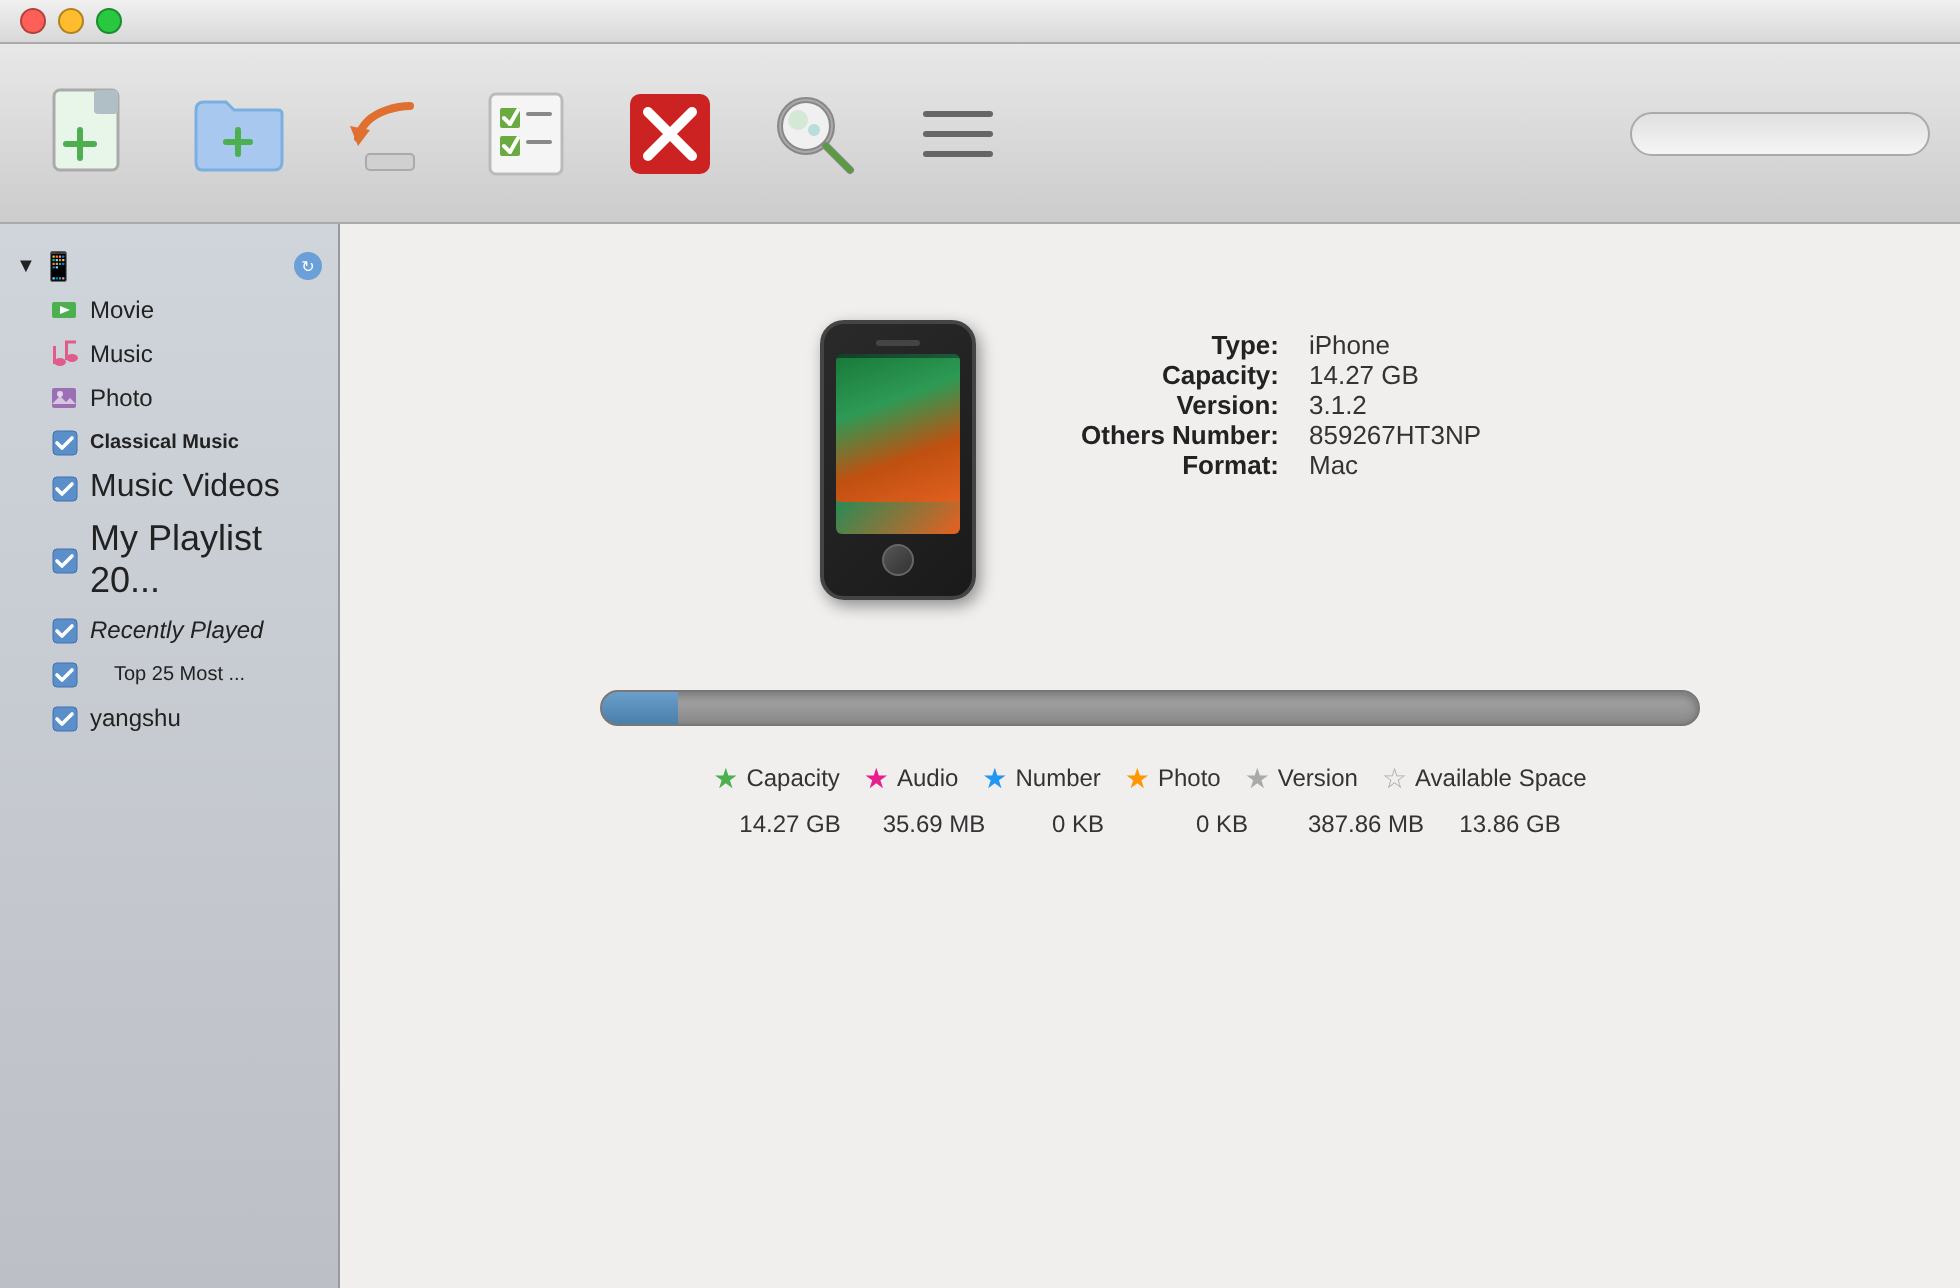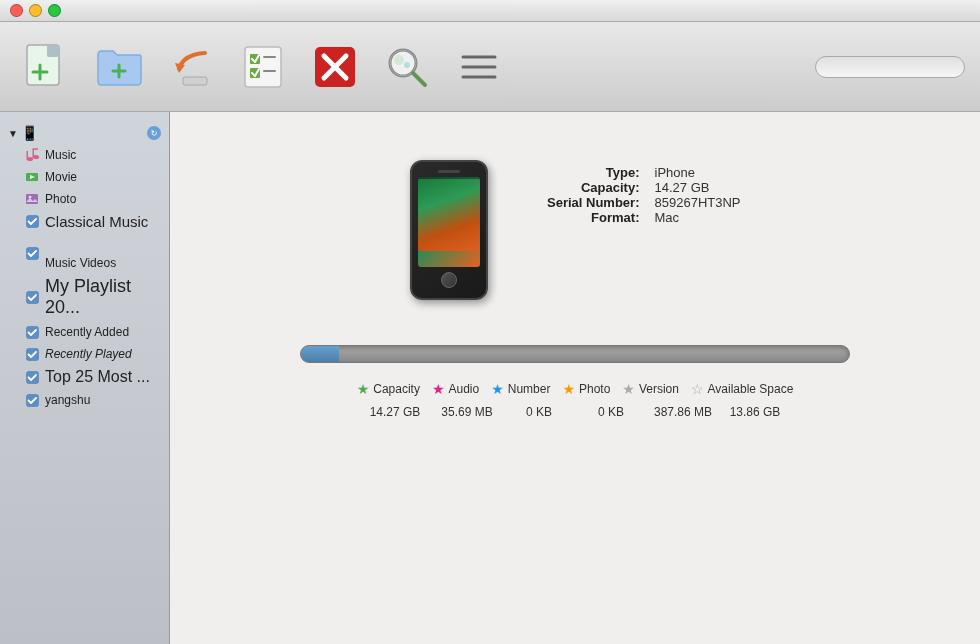--- a/index.html
+++ b/index.html
@@ -389,101 +389,92 @@
       <span class="arrow">▼</span>
       <span style="font-size:14px;margin-right:4px;">📱</span>
       <span></span>
       <div class="sync-icon">↻</div>
     </div>
 
     <div id="sidebar-items">
         <div class="sidebar-item">
           <span class="item-icon">
             <svg width="14" height="14" viewBox="0 0 14 14">
+              <rect x="1" y="3" width="12" height="8" rx="1" fill="#4caf50"></rect>
+              <polygon points="5,5 5,9 10,7" fill="white"></polygon>
+            </svg>
+          </span>
+          <span style="font-size: 12px; color: rgb(34, 34, 34);">Movie</span>
+        </div>
+        <div class="sidebar-item">
+          <span class="item-icon">
+            <svg width="14" height="14" viewBox="0 0 14 14">
               <ellipse cx="5" cy="11" rx="3" ry="2" fill="#e05c8a"></ellipse>
               <ellipse cx="11" cy="9" rx="3" ry="2" fill="#e05c8a"></ellipse>
               <rect x="7.5" y="1" width="1.5" height="9" fill="#e05c8a"></rect>
               <rect x="1.5" y="3" width="1.5" height="9" fill="#e05c8a"></rect>
               <line x1="7.5" y1="1" x2="13" y2="1" stroke="#e05c8a" stroke-width="1.5"></line>
             </svg>
           </span>
           <span style="font-size: 12px; color: rgb(34, 34, 34);">Music</span>
         </div>
         <div class="sidebar-item">
           <span class="item-icon">
             <svg width="14" height="14" viewBox="0 0 14 14">
-              <rect x="1" y="3" width="12" height="8" rx="1" fill="#4caf50"></rect>
-              <polygon points="5,5 5,9 10,7" fill="white"></polygon>
-            </svg>
-          </span>
-          <span style="font-size: 12px; color: rgb(34, 34, 34);">Movie</span>
-        </div>
-        <div class="sidebar-item">
-          <span class="item-icon">
-            <svg width="14" height="14" viewBox="0 0 14 14">
               <rect x="1" y="2" width="12" height="10" rx="1" fill="#9c6fb5"></rect>
               <circle cx="5" cy="5" r="1.5" fill="white" opacity="0.7"></circle>
               <polygon points="1,10 5,6 8,9 10,7 13,10" fill="white" opacity="0.6"></polygon>
             </svg>
           </span>
           <span style="font-size: 12px; color: rgb(34, 34, 34);">Photo</span>
         </div>
         <div class="sidebar-item">
           <span class="item-icon">
             <svg width="13" height="13" viewBox="0 0 13 13">
               <rect x="0.5" y="0.5" width="12" height="12" rx="2" fill="#5b8fc9" stroke="#4070b0" stroke-width="0.5"></rect>
               <polyline points="2.5,6.5 5,9 10,4" stroke="white" stroke-width="1.8" fill="none" stroke-linecap="round" stroke-linejoin="round"></polyline>
             </svg>
           </span>
-          <span style="font-size: 15px; color: rgb(34, 34, 34);">Classical Music</span>
+          <span style="font-size: 10px; color: rgb(34, 34, 34); font-weight: bold;">Classical Music</span>
         </div>
         <div class="sidebar-item">
           <span class="item-icon">
             <svg width="13" height="13" viewBox="0 0 13 13">
               <rect x="0.5" y="0.5" width="12" height="12" rx="2" fill="#5b8fc9" stroke="#4070b0" stroke-width="0.5"></rect>
               <polyline points="2.5,6.5 5,9 10,4" stroke="white" stroke-width="1.8" fill="none" stroke-linecap="round" stroke-linejoin="round"></polyline>
             </svg>
           </span>
-          <span style="font-size: 12px; color: rgb(34, 34, 34); margin-top: 20px;">Music Videos</span>
+          <span style="font-size: 16px; color: rgb(34, 34, 34);">Music Videos</span>
         </div>
         <div class="sidebar-item">
           <span class="item-icon">
             <svg width="13" height="13" viewBox="0 0 13 13">
               <rect x="0.5" y="0.5" width="12" height="12" rx="2" fill="#5b8fc9" stroke="#4070b0" stroke-width="0.5"></rect>
               <polyline points="2.5,6.5 5,9 10,4" stroke="white" stroke-width="1.8" fill="none" stroke-linecap="round" stroke-linejoin="round"></polyline>
             </svg>
           </span>
           <span style="font-size: 18px; color: rgb(34, 34, 34);">My Playlist 20...</span>
         </div>
         <div class="sidebar-item">
           <span class="item-icon">
             <svg width="13" height="13" viewBox="0 0 13 13">
               <rect x="0.5" y="0.5" width="12" height="12" rx="2" fill="#5b8fc9" stroke="#4070b0" stroke-width="0.5"></rect>
               <polyline points="2.5,6.5 5,9 10,4" stroke="white" stroke-width="1.8" fill="none" stroke-linecap="round" stroke-linejoin="round"></polyline>
             </svg>
           </span>
-          <span style="font-size: 12px; color: rgb(34, 34, 34);">Recently Added</span>
+          <span style="font-size: 12px; color: rgb(34, 34, 34); font-style: italic;">Recently Played</span>
         </div>
         <div class="sidebar-item">
           <span class="item-icon">
             <svg width="13" height="13" viewBox="0 0 13 13">
               <rect x="0.5" y="0.5" width="12" height="12" rx="2" fill="#5b8fc9" stroke="#4070b0" stroke-width="0.5"></rect>
               <polyline points="2.5,6.5 5,9 10,4" stroke="white" stroke-width="1.8" fill="none" stroke-linecap="round" stroke-linejoin="round"></polyline>
             </svg>
           </span>
-          <span style="font-size: 12px; color: rgb(34, 34, 34); font-style: italic;">Recently Played</span>
-        </div>
-        <div class="sidebar-item">
-          <span class="item-icon">
-            <svg width="13" height="13" viewBox="0 0 13 13">
-              <rect x="0.5" y="0.5" width="12" height="12" rx="2" fill="#5b8fc9" stroke="#4070b0" stroke-width="0.5"></rect>
-              <polyline points="2.5,6.5 5,9 10,4" stroke="white" stroke-width="1.8" fill="none" stroke-linecap="round" stroke-linejoin="round"></polyline>
-            </svg>
-          </span>
-          <span style="font-size: 16px; color: rgb(34, 34, 34);">Top 25 Most ...</span>
+          <span style="font-size: 10px; color: rgb(34, 34, 34); margin-left: 12px;">Top 25 Most ...</span>
         </div>
         <div class="sidebar-item">
           <span class="item-icon">
             <svg width="13" height="13" viewBox="0 0 13 13">
               <rect x="0.5" y="0.5" width="12" height="12" rx="2" fill="#5b8fc9" stroke="#4070b0" stroke-width="0.5"></rect>
               <polyline points="2.5,6.5 5,9 10,4" stroke="white" stroke-width="1.8" fill="none" stroke-linecap="round" stroke-linejoin="round"></polyline>
             </svg>
           </span>
           <span style="font-size: 12px; color: rgb(34, 34, 34);">yangshu</span>
         </div>
@@ -513,21 +504,25 @@
         <div id="detail-rows">
             <div class="detail-row">
               <span class="detail-label">Type:</span>
               <span class="detail-value">iPhone</span>
             </div>
             <div class="detail-row">
               <span class="detail-label">Capacity:</span>
               <span class="detail-value">14.27 GB</span>
             </div>
             <div class="detail-row">
-              <span class="detail-label">Serial Number:</span>
+              <span class="detail-label">Version:</span>
+              <span class="detail-value">3.1.2</span>
+            </div>
+            <div class="detail-row">
+              <span class="detail-label">Others Number:</span>
               <span class="detail-value">859267HT3NP</span>
             </div>
             <div class="detail-row">
               <span class="detail-label">Format:</span>
               <span class="detail-value">Mac</span>
             </div>
           </div>
       </div>
     </div>
 

